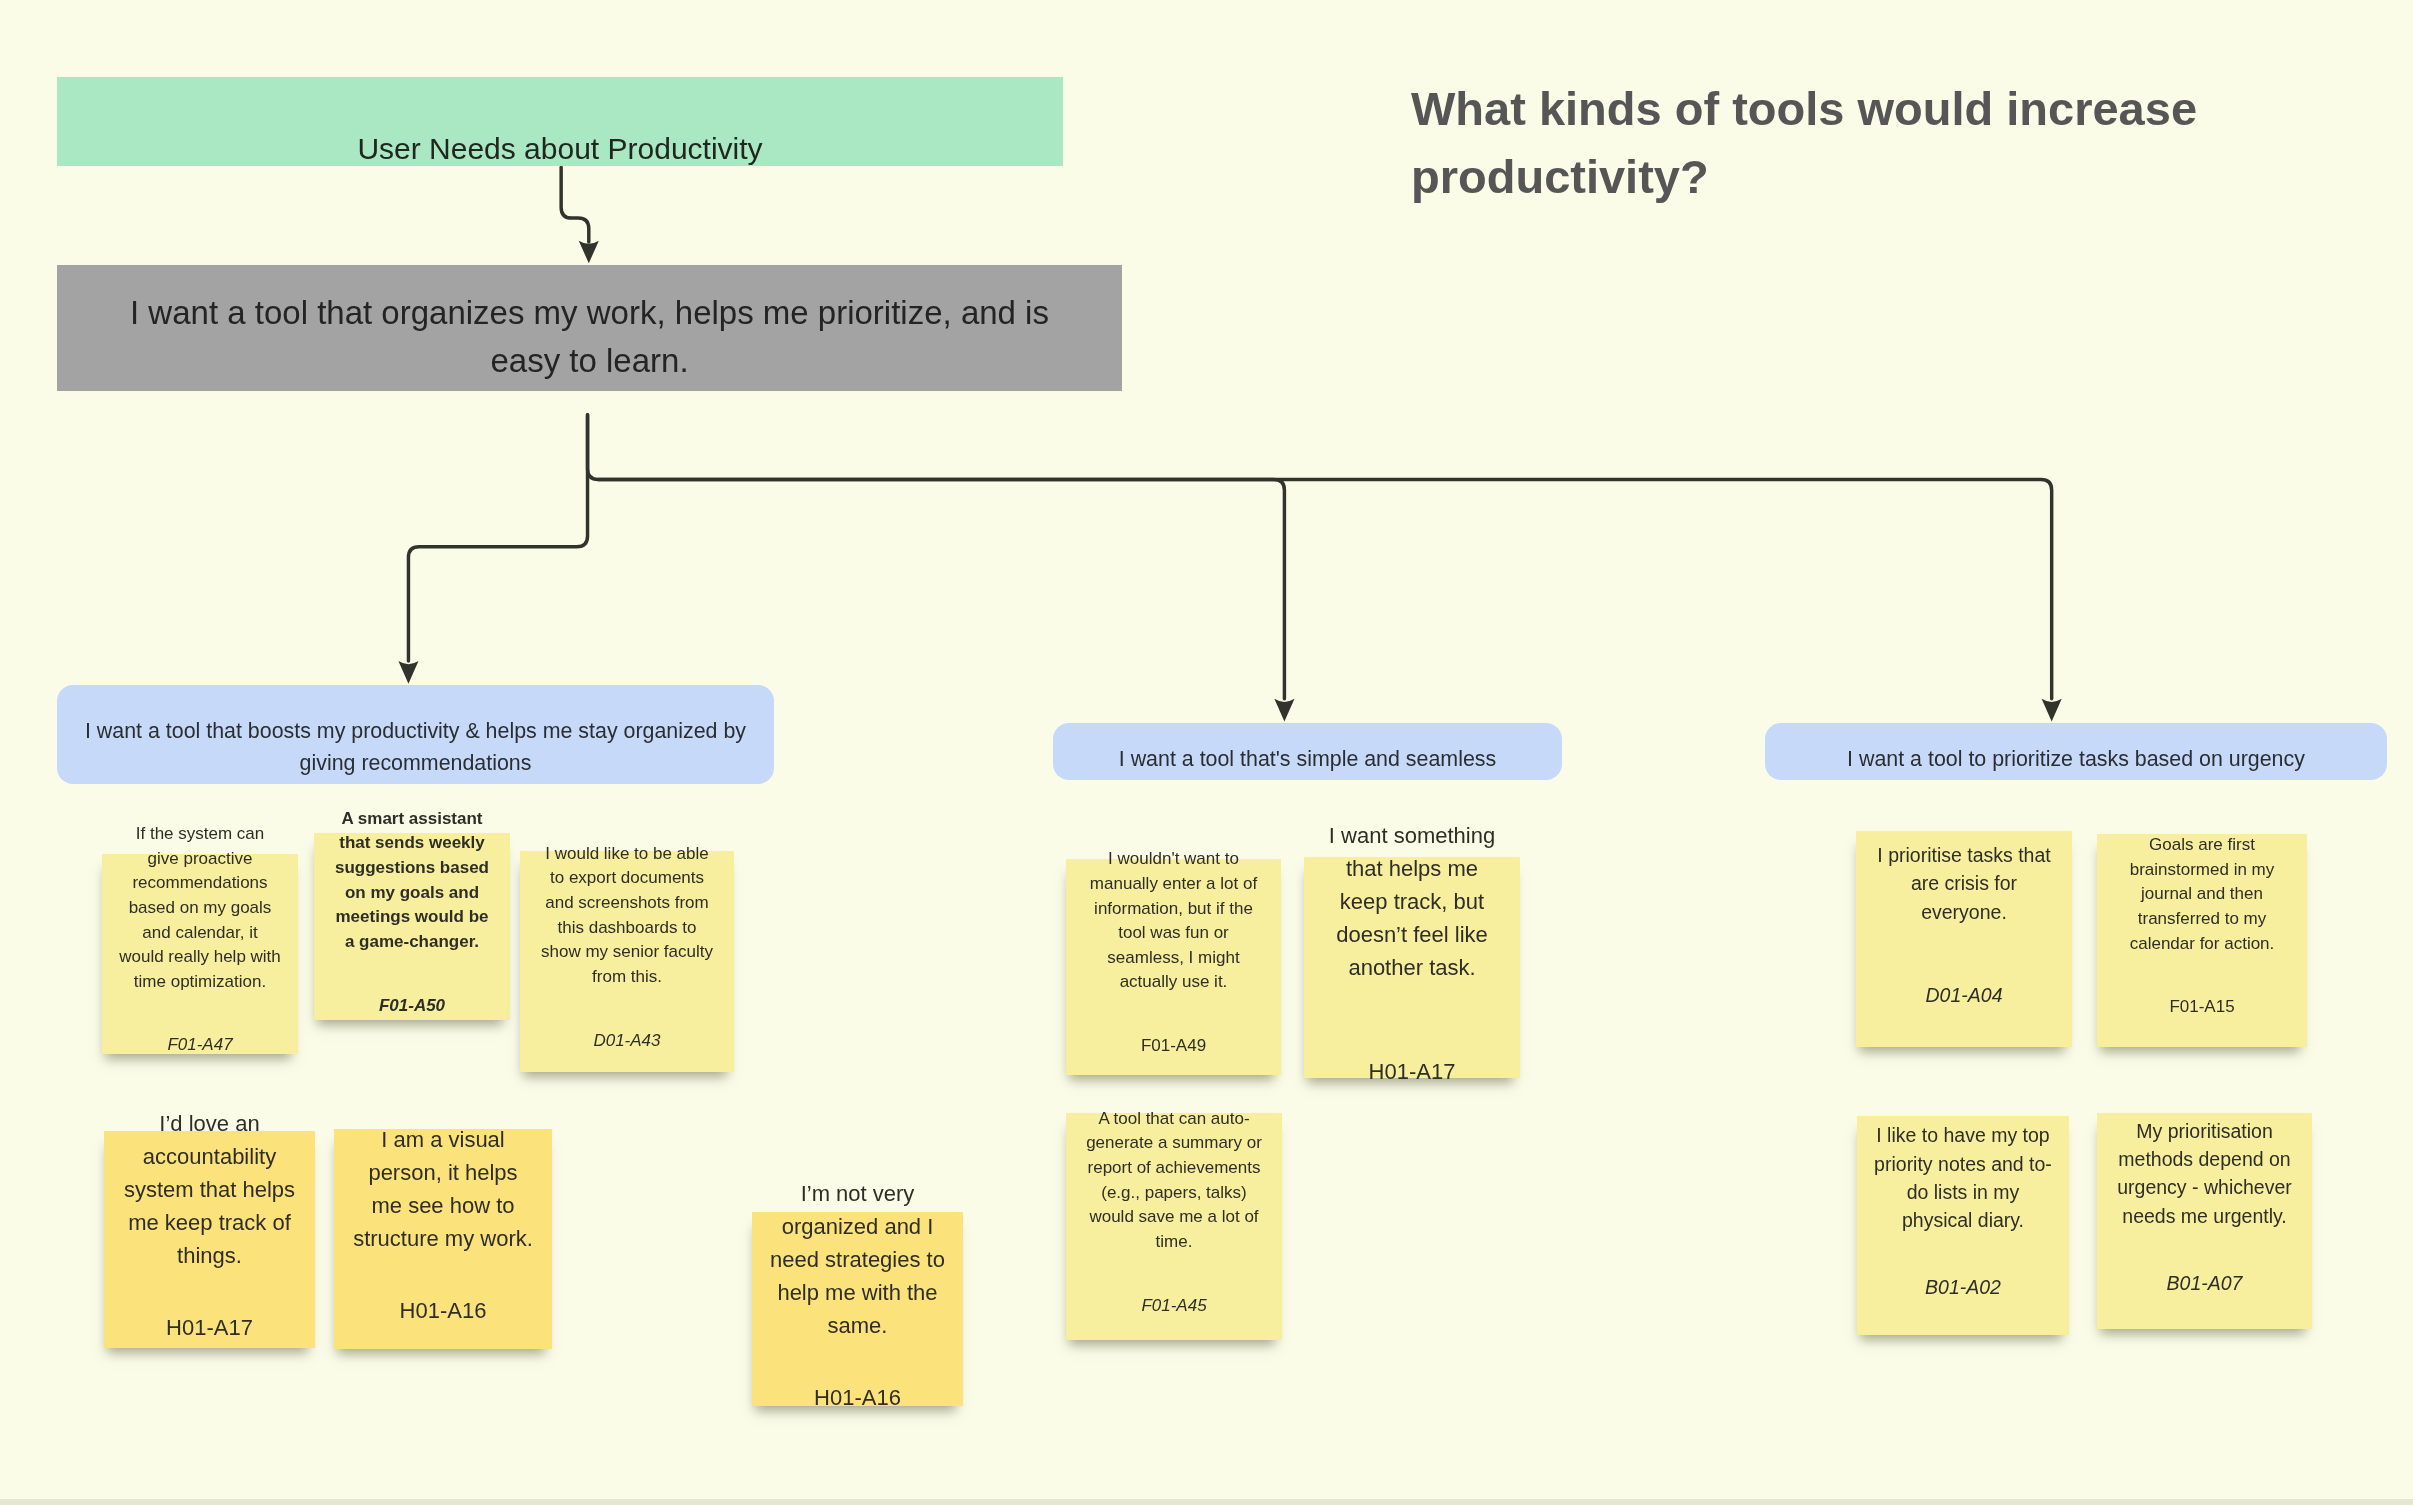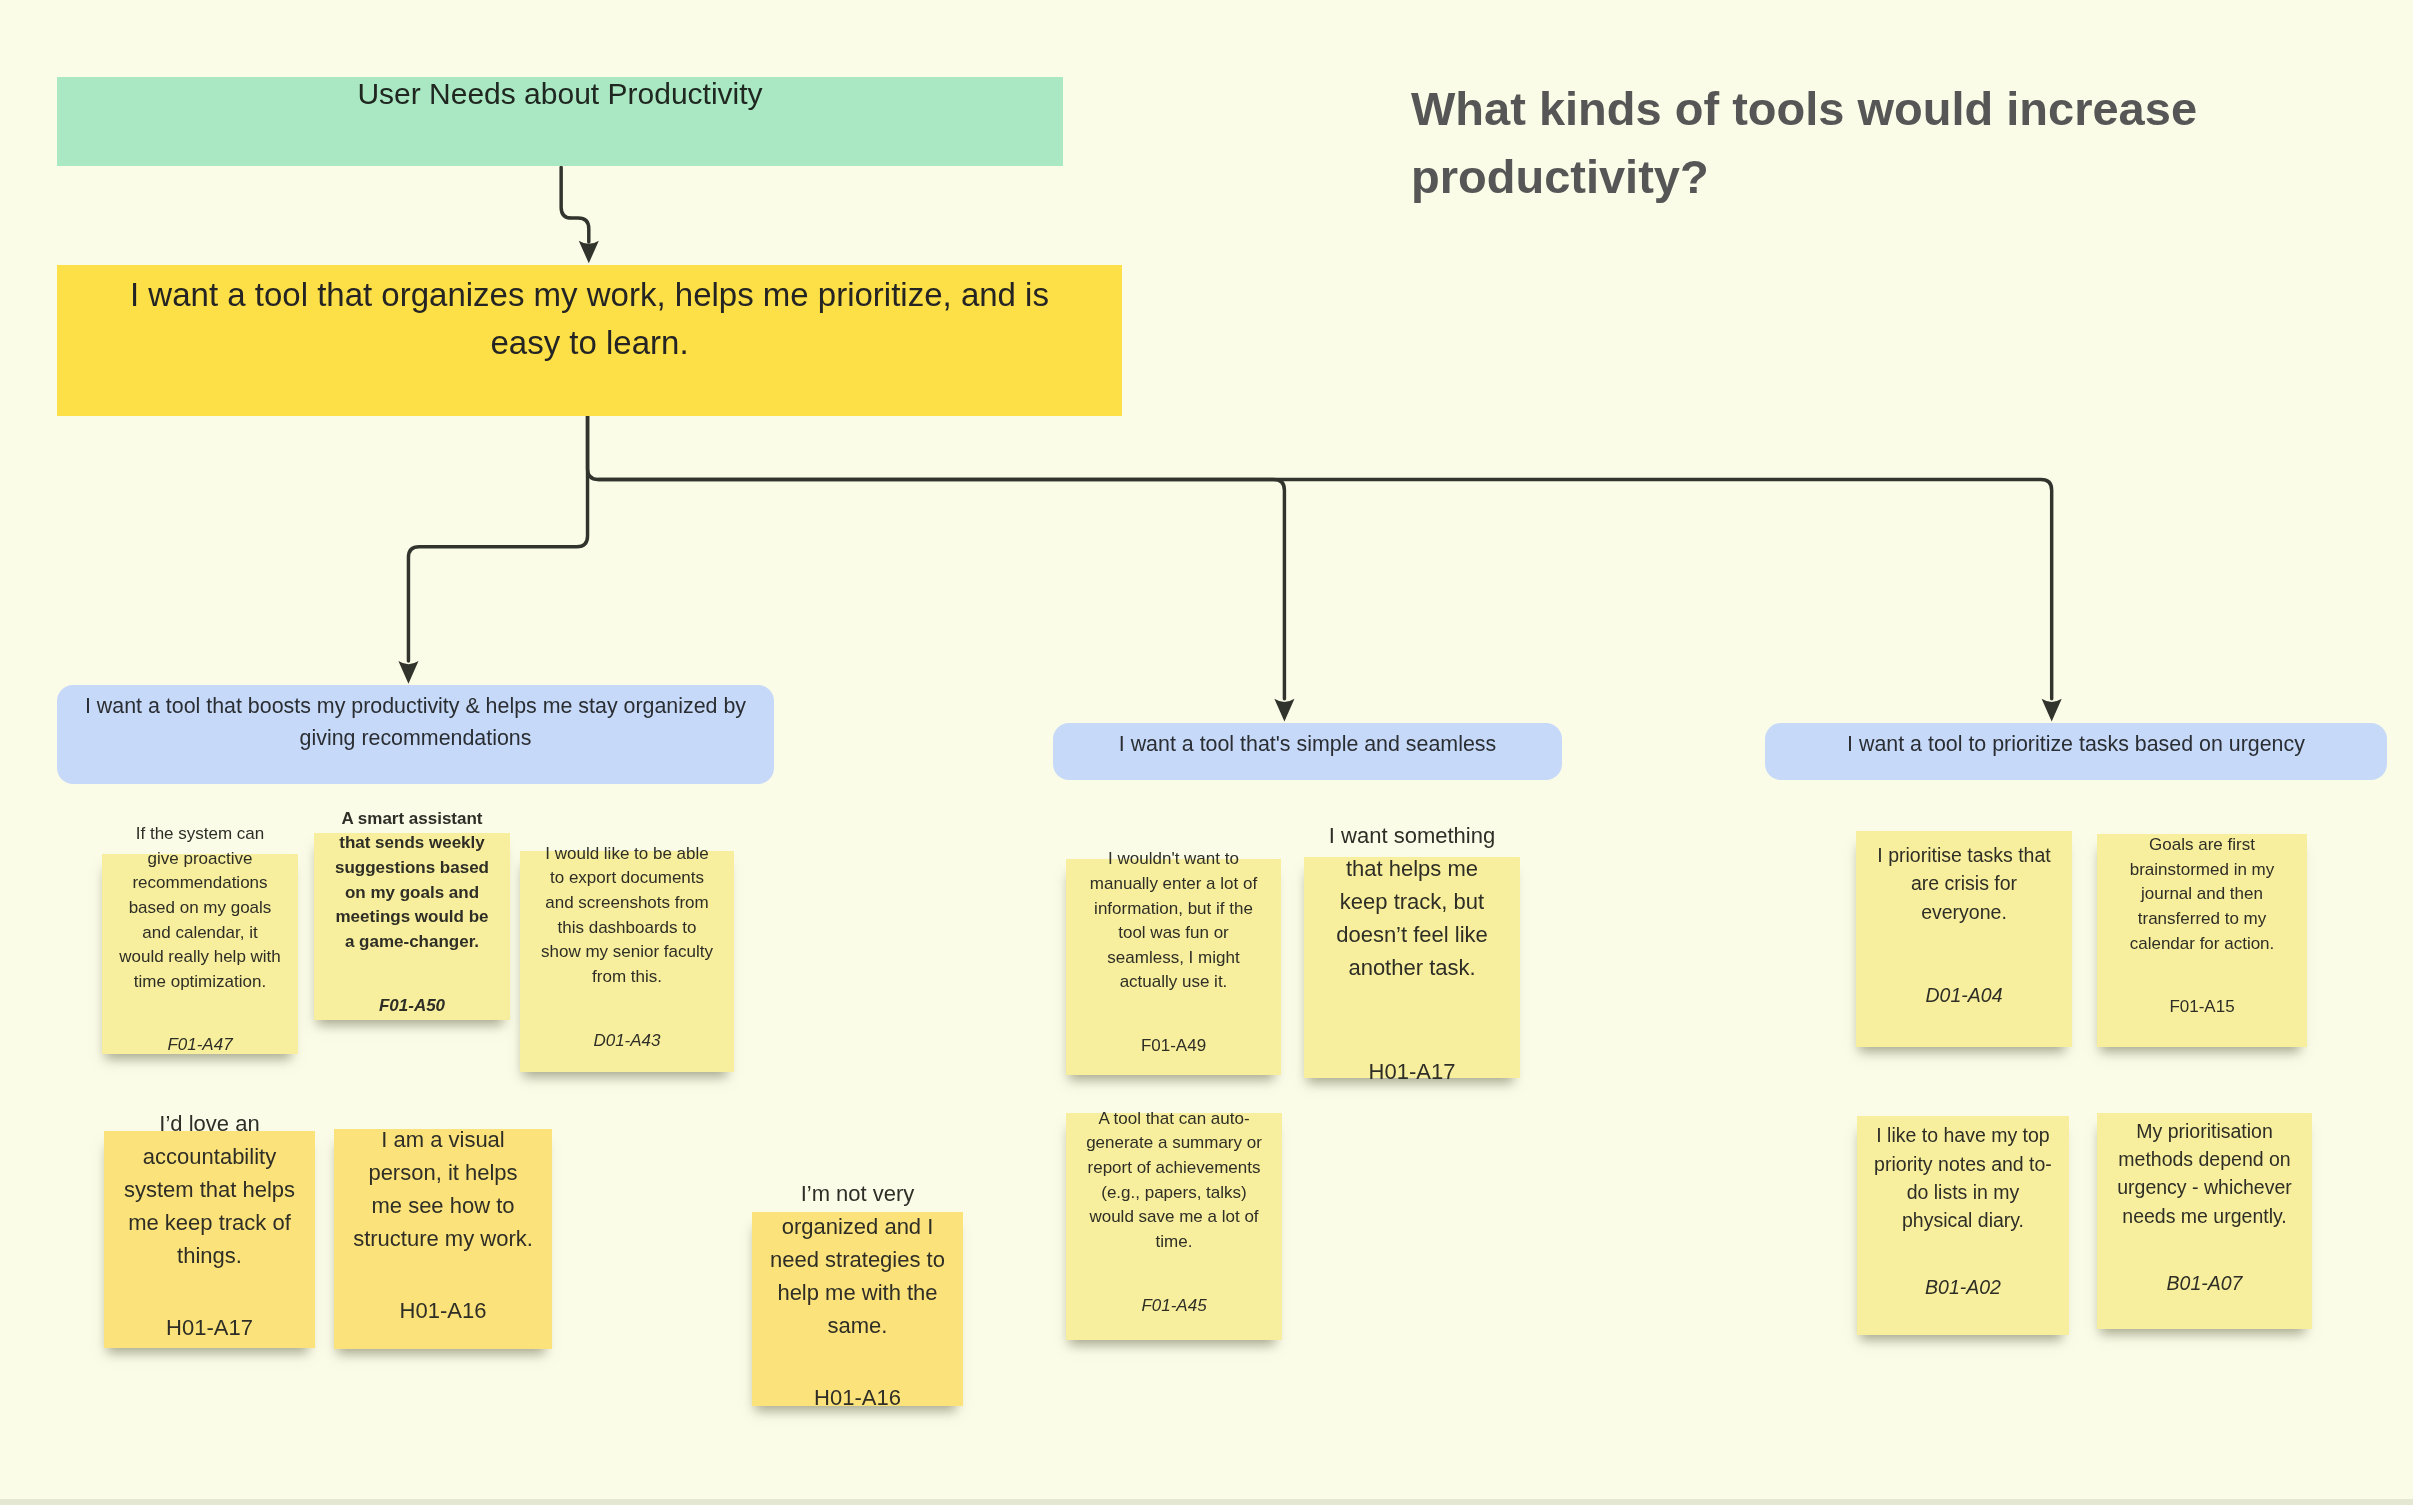--- a/index.html
+++ b/index.html
@@ -9,33 +9,33 @@
     background:#fafce8;
     font-family:"Liberation Sans", sans-serif;
     overflow:hidden;
   }
   svg.connectors{position:absolute;left:0;top:0;width:2413px;height:1505px;pointer-events:none;}
   svg.connectors path.line{fill:none;stroke:#30342c;stroke-width:5.5;stroke-linecap:round;}
   svg.connectors path.dart{fill:#30342c;stroke:none;}
 
   .box{
     position:absolute;
-    display:flex;align-items:flex-start;justify-content:center;
+    display:flex;align-items:flex-end;justify-content:center;
     text-align:center;
     color:#202721;
     box-sizing:border-box;
   }
   .root-box{
     left:57px;top:77px;width:1006px;height:89px;
     background:#a9e8c2;
     font-size:30px;
   }
   .theme-box{
-    left:57px;top:265px;width:1065px;height:151px;
-    background:#fde047;
+    left:57px;top:265px;width:1065px;height:126px;
+    background:#a3a3a3;
     font-size:33px;line-height:1.45;
     padding:6.3px 38px;
     color:#242424;
   }
   .group-box{
     background:#c7d9f8;
     color:#2a2e33;
     font-size:21.4px;line-height:1.5;
     padding:5px 19px;
     border-radius:16px;

